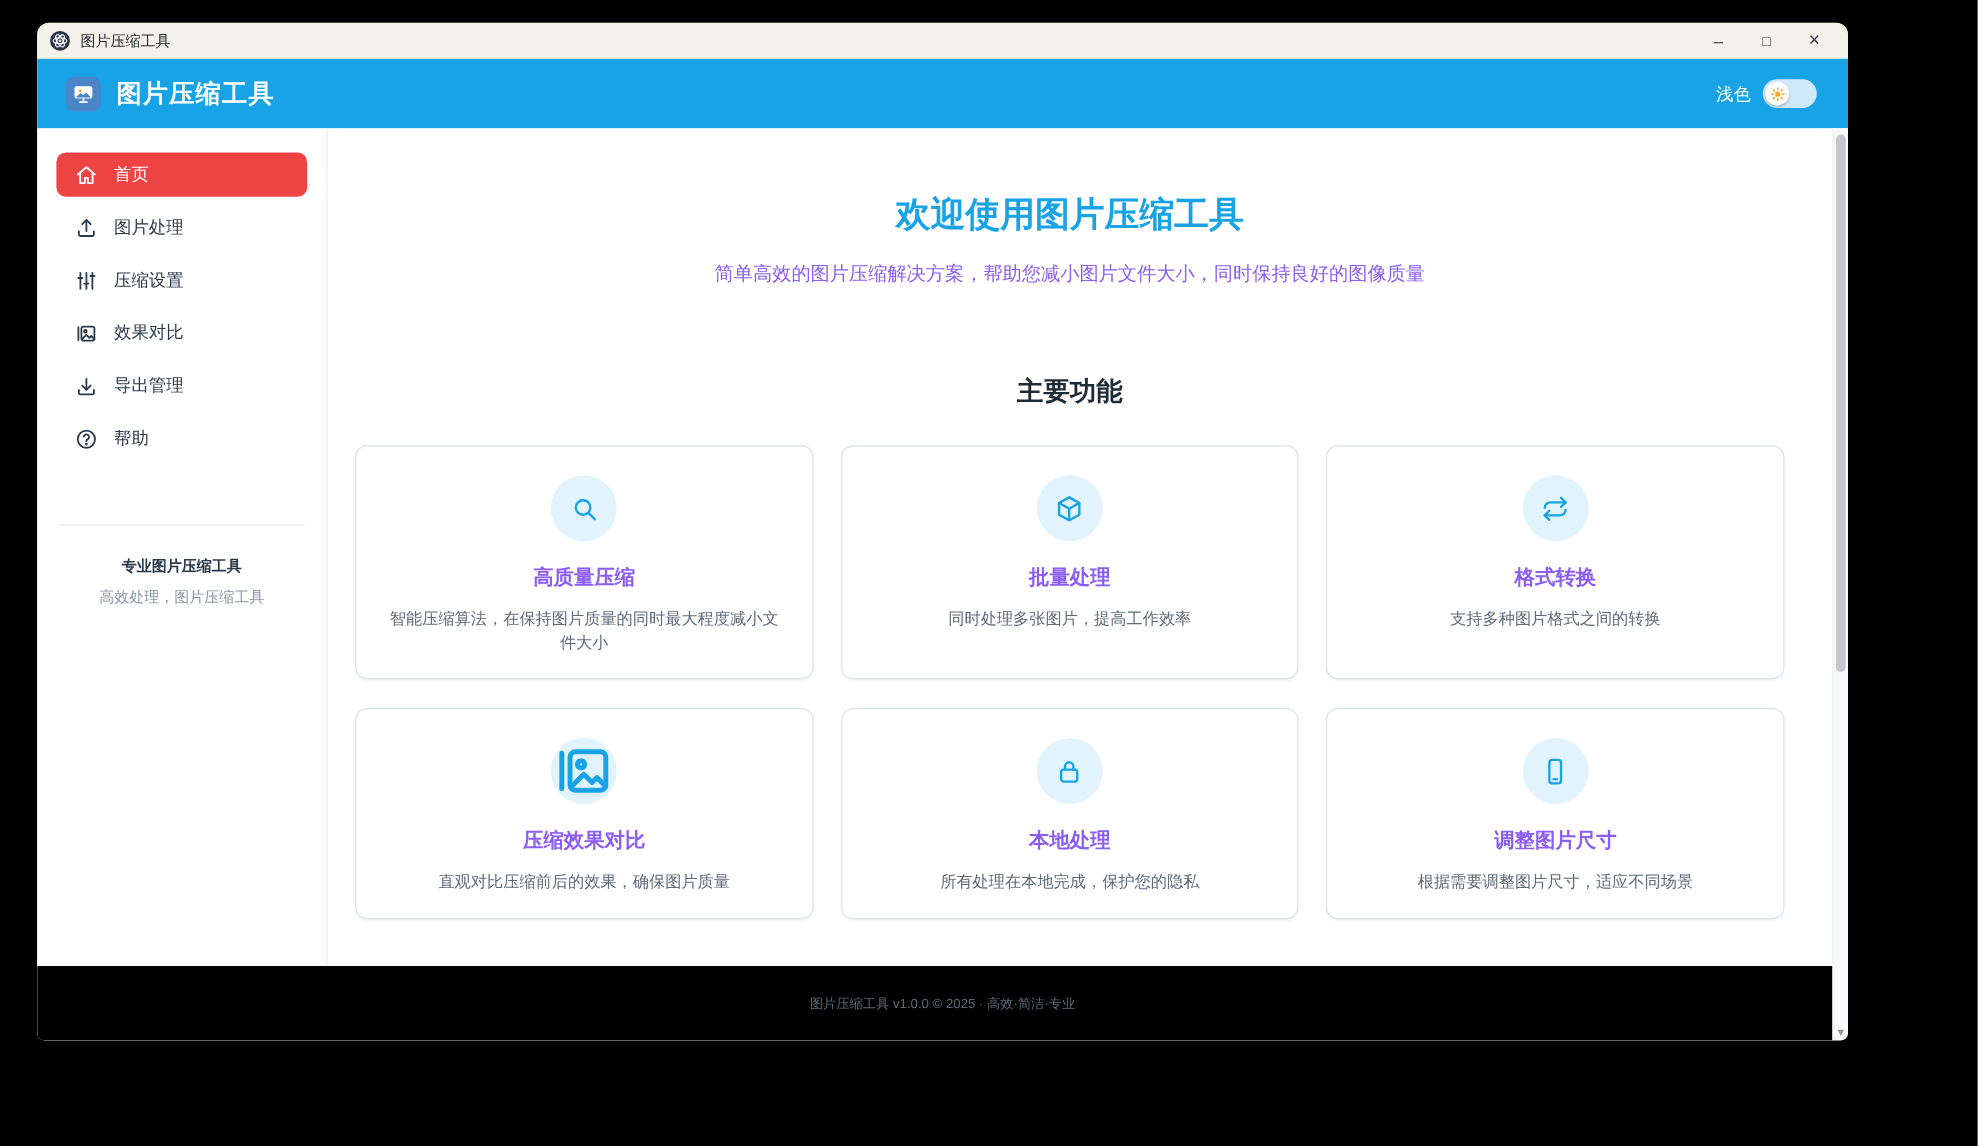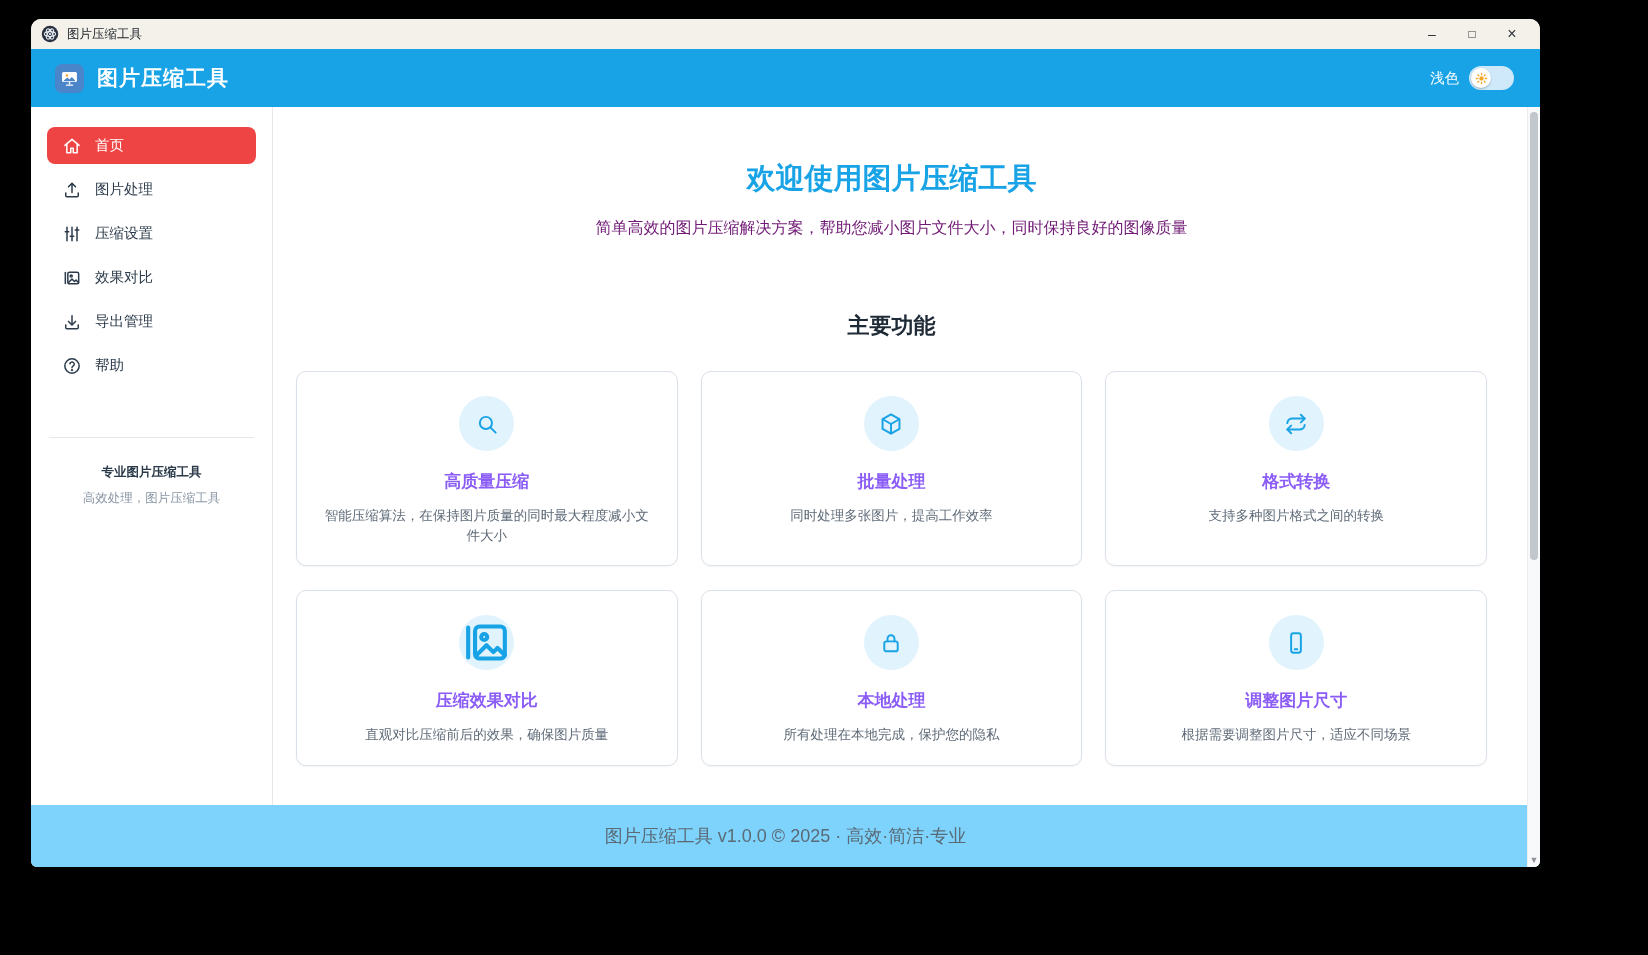--- a/index.html
+++ b/index.html
@@ -107,21 +107,21 @@
     background: #fff;
   }
   .welcome-title {
     margin-top: 52px;
     text-align: center;
     font-size: 29px; font-weight: 700; color: #18a3e6;
   }
   .welcome-sub {
     margin-top: 19px;
     text-align: center;
-    font-size: 16px; color: #701a75;
+    font-size: 16px; color: #8b5cf6;
   }
   .features-title {
     margin-top: 72px;
     text-align: center;
     font-size: 22px; font-weight: 700; color: #1e2a36;
   }
   .card-grid {
     margin-top: 30px;
     display: grid;
     grid-template-columns: 1fr 1fr 1fr;
@@ -160,23 +160,23 @@
     color: #18a3e6;
     font-size: 13.5px;
     padding: 8px 17px;
     border-radius: 6px;
     cursor: default;
     font-family: "Liberation Sans", sans-serif;
   }
   
   .app-footer {
     height: 62px; flex: 0 0 auto;
-    background: #7dd3fc;
+    background: #000000;
     display: flex; align-items: center; justify-content: center;
-    font-size: 18px; color: #5a6a76;
+    font-size: 11px; color: #5a6a76;
   }
   
   .scrollbar {
     position: absolute;
     top: 88px; right: 0; bottom: 0;
     width: 13px;
     background: #f7f9fa;
     border-left: 1px solid #ededed;
     z-index: 6;
   }

